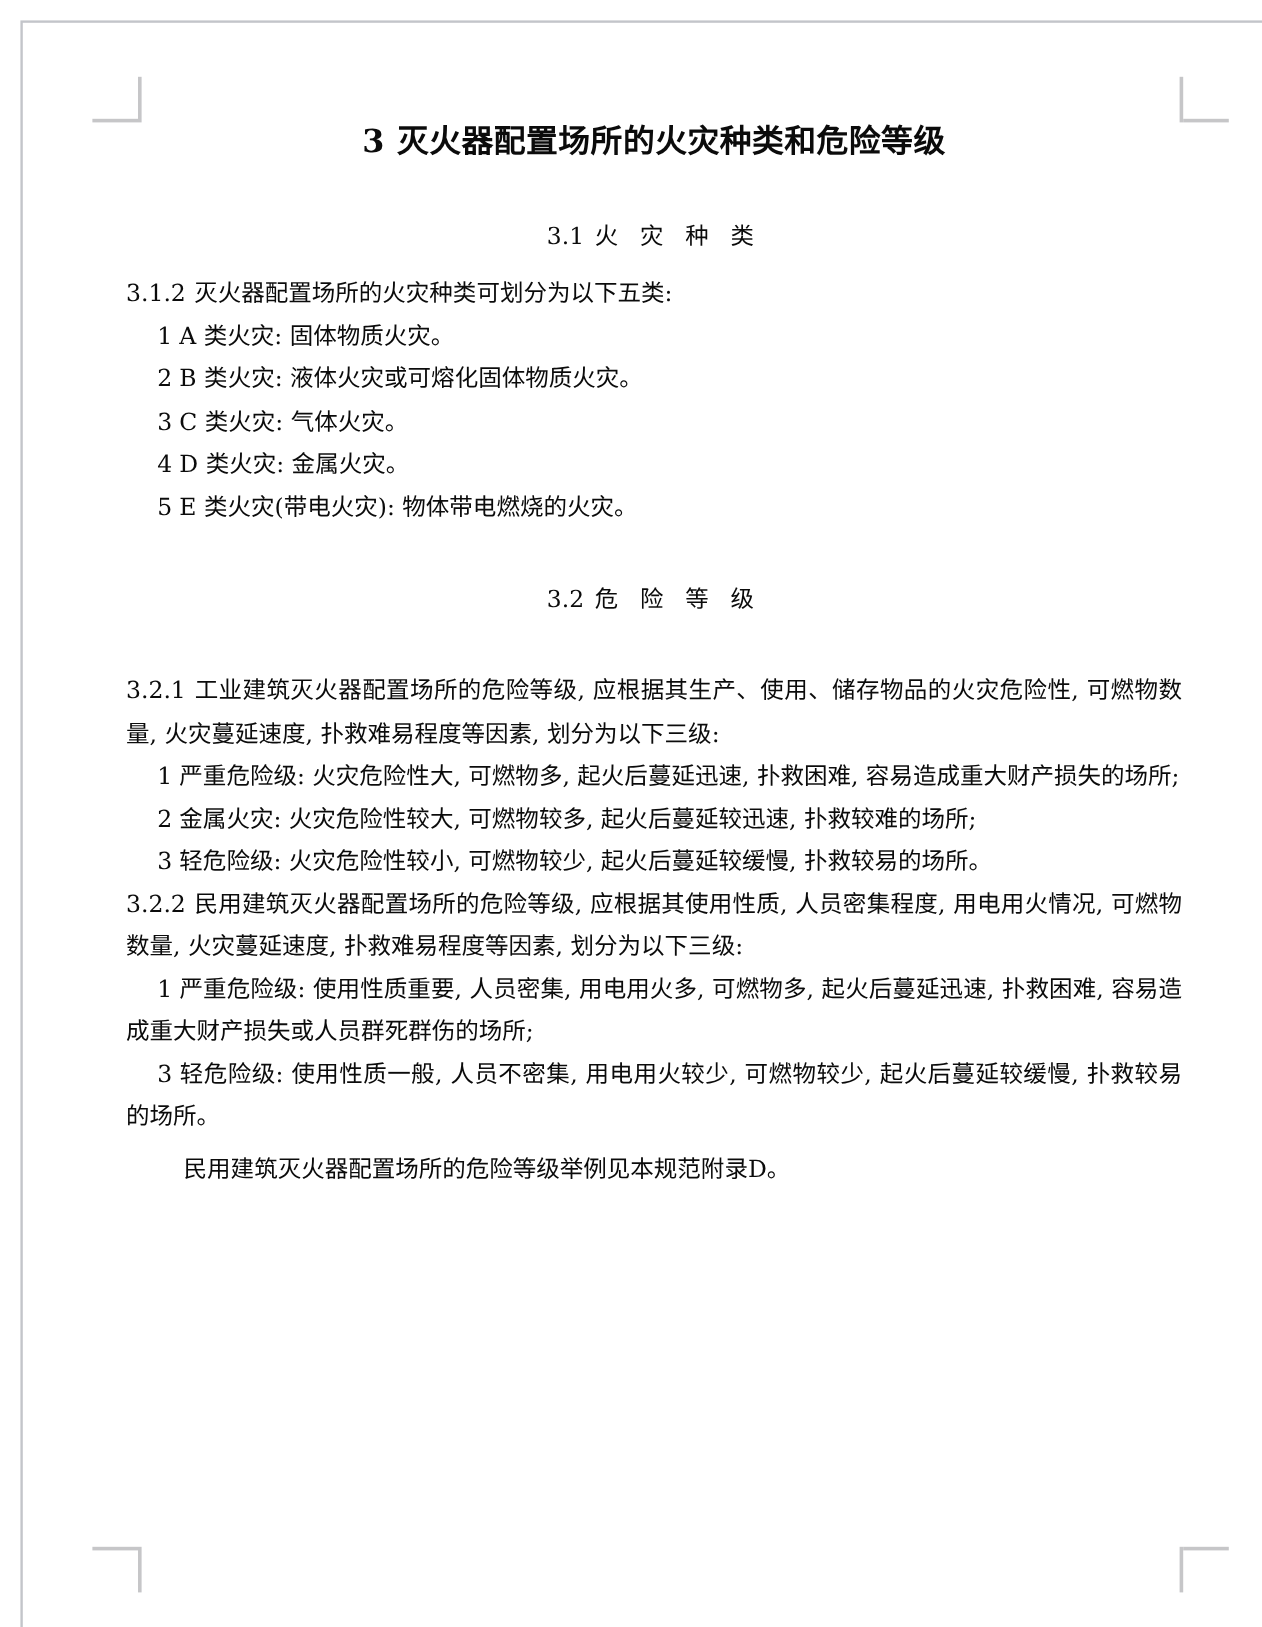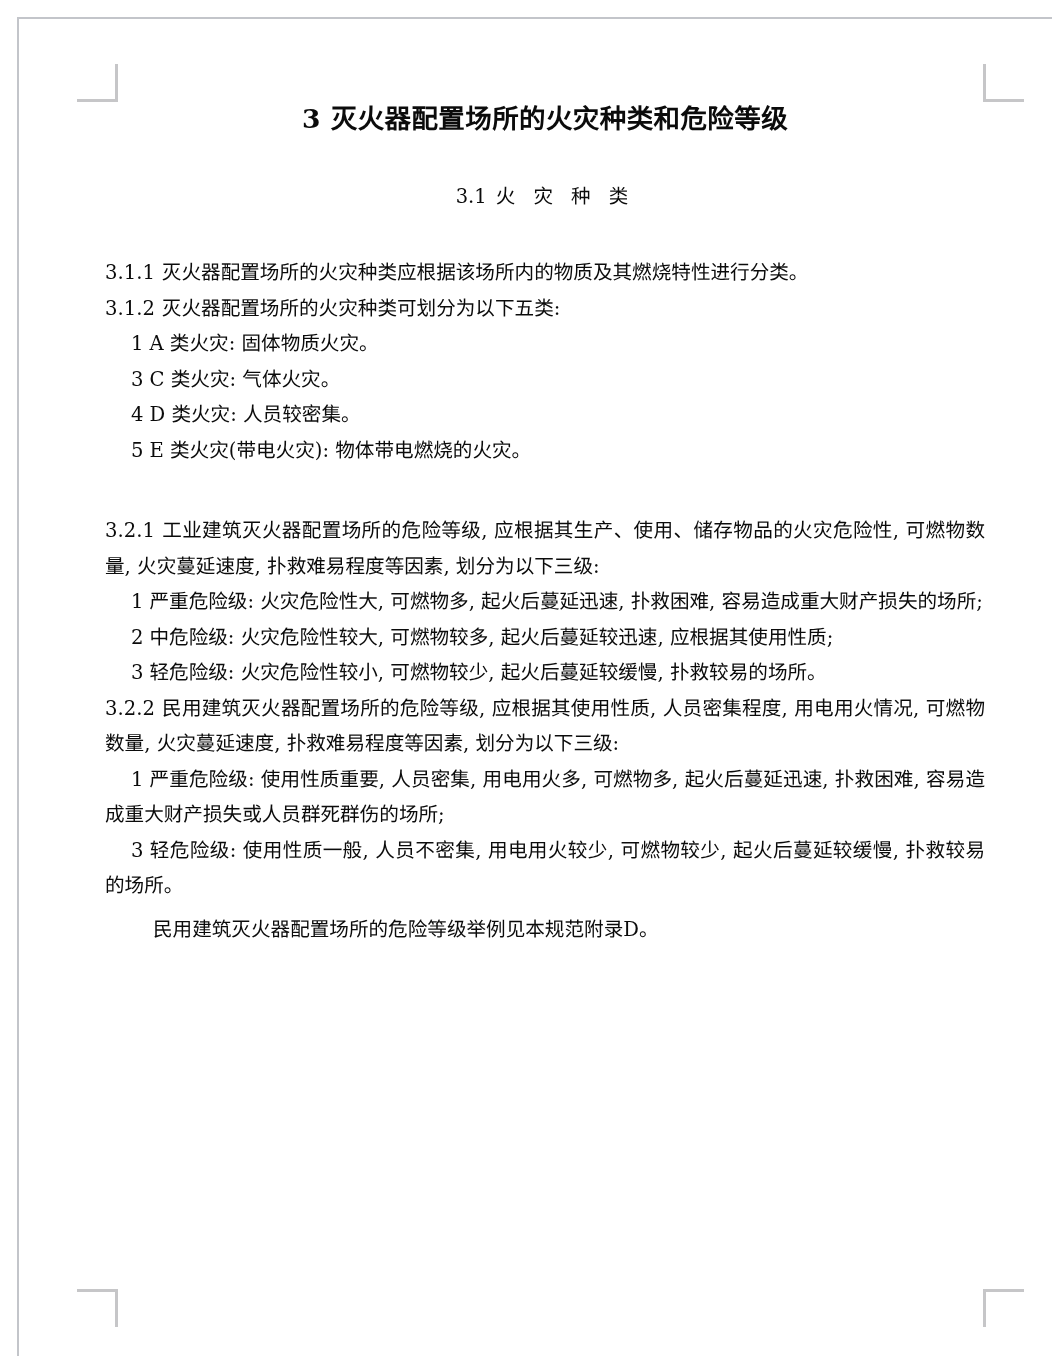--- a/index.html
+++ b/index.html
@@ -149,53 +149,56 @@
     <h1 class="chapter-title">
       <span class="num">3</span><span>灭火器配置场所的火灾种类和危险等级</span>
     </h1>
 
     <h2 class="section-title">
       <span class="num">3.1</span><span class="txt">火 灾 种 类</span>
     </h2>
 
     <div class="gap-md"></div>
 
-    <p class="para clause clause-first">
-      <span class="lbl">3.1.1</span><span>灭火器配置场所的火灾种类应根据该场所内的物质及其燃烧特性进行分类。</span>
-    </p>
 
     <p class="para clause">
       <span class="lbl">3.1.2</span><span>灭火器配置场所的火灾种类可划分为以下五类:</span>
     </p>
 
     <p class="para item">
       <span class="lbl">1</span><span>A 类火灾: 固体物质火灾。</span>
     </p>
     <p class="para item">
+      <span class="lbl">2</span><span>B 类火灾: 液体火灾或可熔化固体物质火灾。</span>
+    </p>
+    <p class="para item">
       <span class="lbl">3</span><span>C 类火灾: 气体火灾。</span>
     </p>
     <p class="para item">
-      <span class="lbl">4</span><span>D 类火灾: 人员较密集。</span>
+      <span class="lbl">4</span><span>D 类火灾: 金属火灾。</span>
     </p>
     <p class="para item">
       <span class="lbl">5</span><span>E 类火灾(带电火灾): 物体带电燃烧的火灾。</span>
     </p>
 
+    <h2 class="section-title">
+      <span class="num">3.2</span><span class="txt">危 险 等 级</span>
+    </h2>
 
     <div class="gap-md"></div>
 
     <p class="para clause clause-first">
       <span class="lbl">3.2.1</span><span>工业建筑灭火器配置场所的危险等级, 应根据其生产、使用、储存物品的火灾危险性, 可燃物数量, 火灾蔓延速度, 扑救难易程度等因素, 划分为以下三级:</span>
     </p>
 
     <p class="para item">
       <span class="lbl">1</span><span>严重危险级: 火灾危险性大, 可燃物多, 起火后蔓延迅速, 扑救困难, 容易造成重大财产损失的场所;</span>
     </p>
     <p class="para item">
-      <span class="lbl">2</span><span>中危险级: 火灾危险性较大, 可燃物较多, 起火后蔓延较迅速, 应根据其使用性质;</span>
+      <span class="lbl">2</span><span>金属火灾: 火灾危险性较大, 可燃物较多, 起火后蔓延较迅速, 扑救较难的场所;</span>
     </p>
     <p class="para item">
       <span class="lbl">3</span><span>轻危险级: 火灾危险性较小, 可燃物较少, 起火后蔓延较缓慢, 扑救较易的场所。</span>
     </p>
 
 
     <p class="para clause">
       <span class="lbl">3.2.2</span><span>民用建筑灭火器配置场所的危险等级, 应根据其使用性质, 人员密集程度, 用电用火情况, 可燃物数量, 火灾蔓延速度, 扑救难易程度等因素, 划分为以下三级:</span>
     </p>
 

